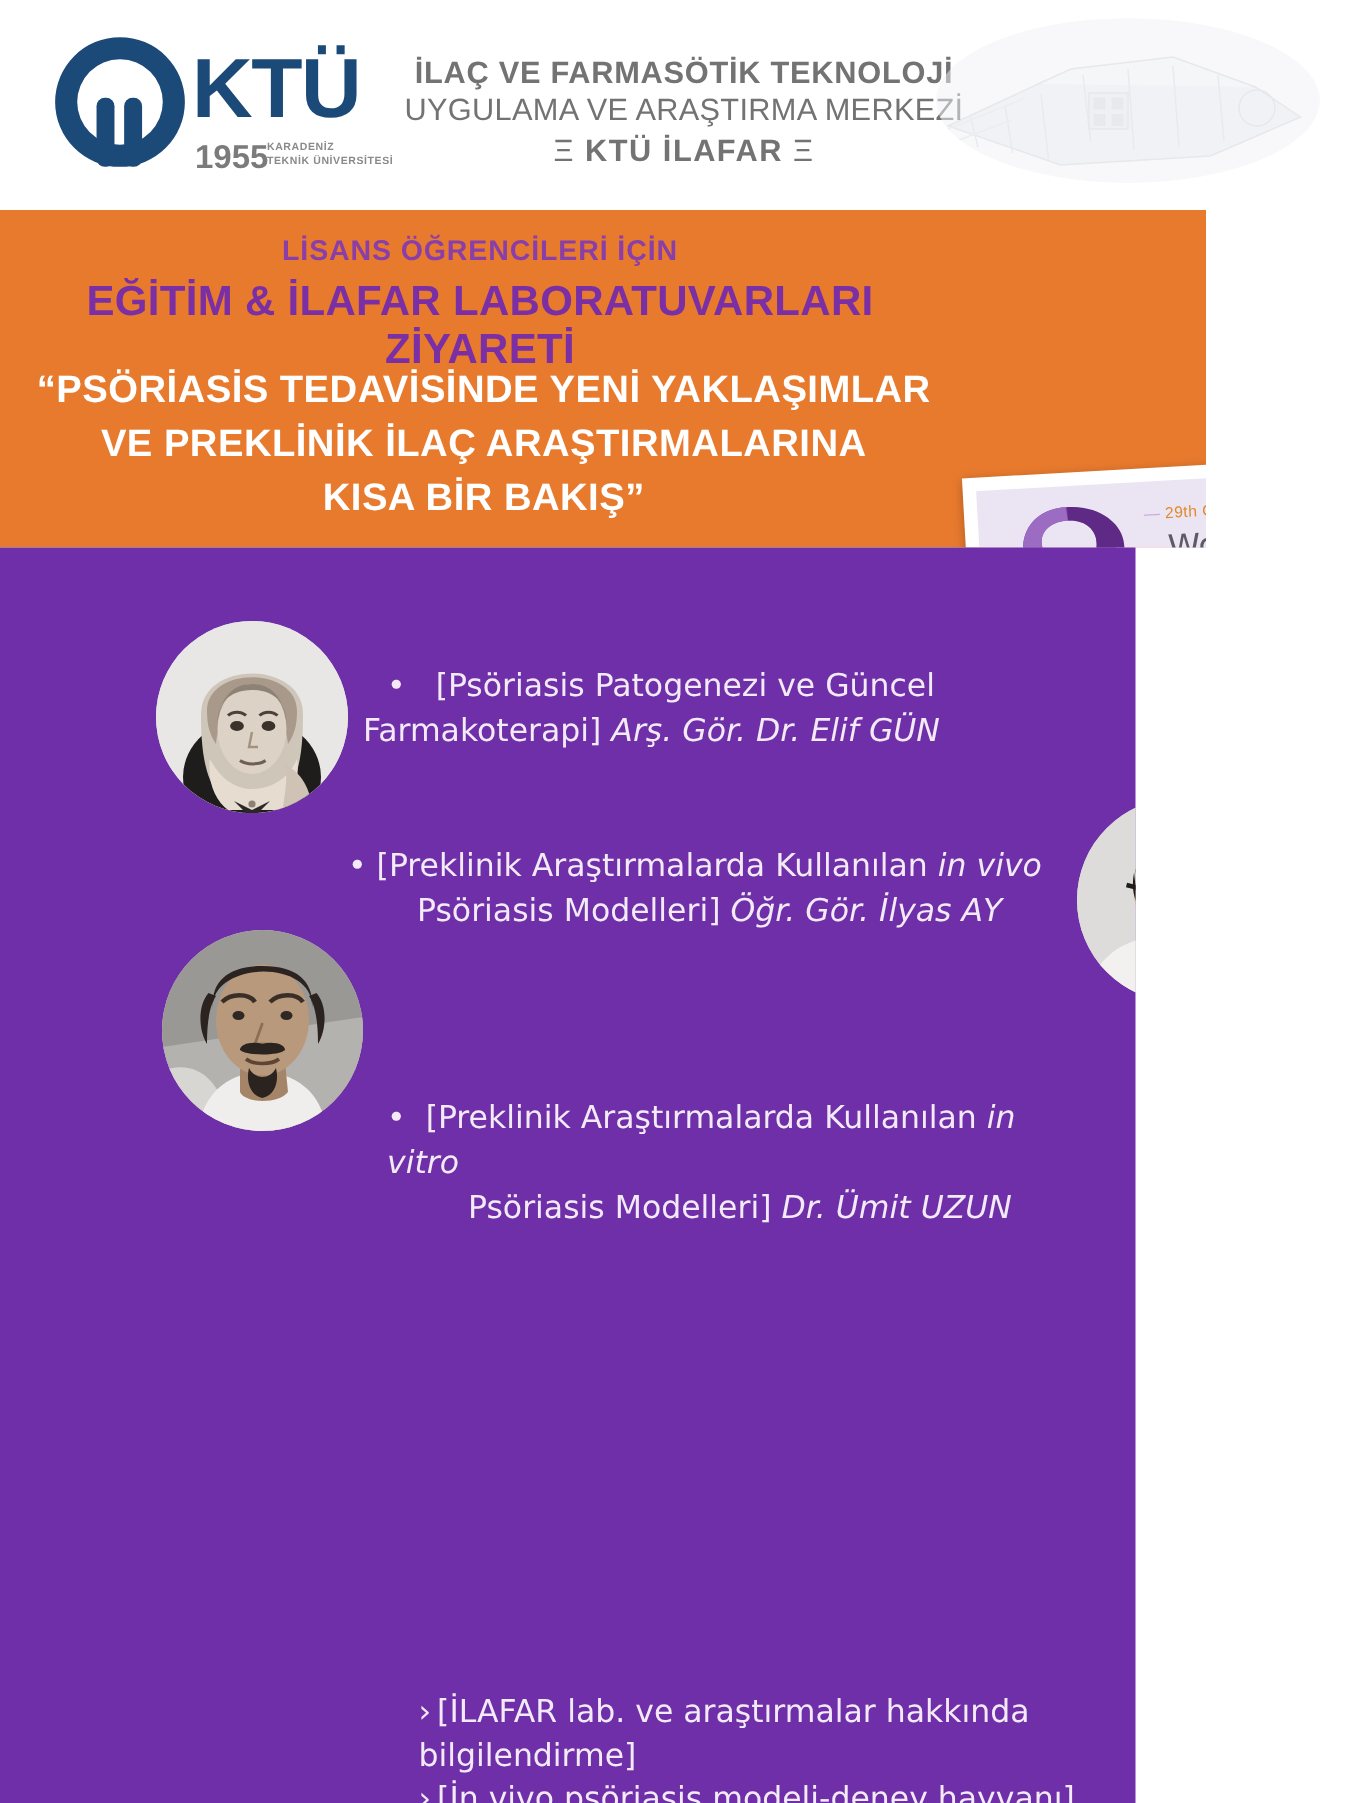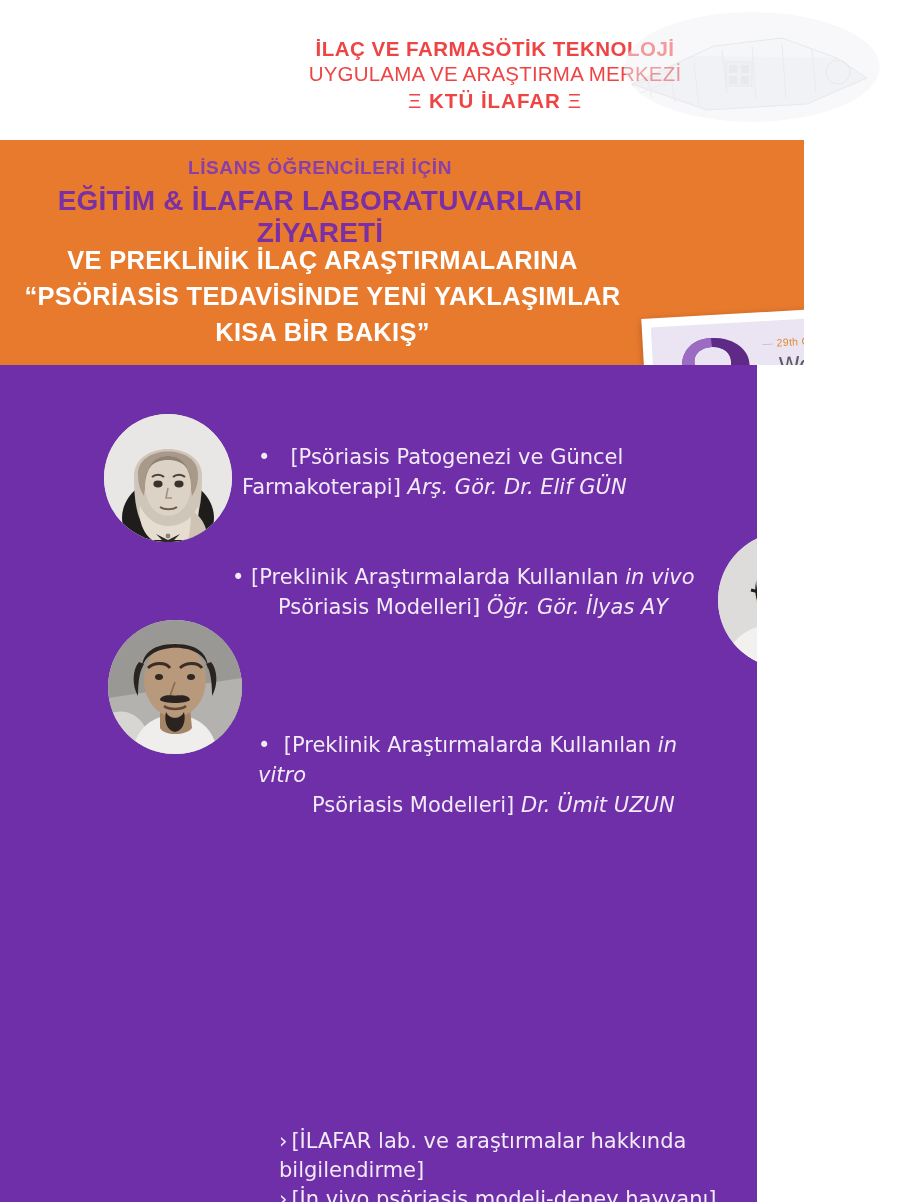--- a/index.html
+++ b/index.html
@@ -62,22 +62,21 @@
     color: #8a8a8a;
     line-height: 9px;
     letter-spacing: .4px;
     width: 100px;
   }
   .header-titles {
     position: absolute;
     left: 266px; top: 36px;
     width: 380px;
     text-align: center;
-    color: #ef4444;
-    margin-left: 39px;
+    color: #737373;
   }
   .ht1 {
     font-size: 20.5px;
     font-weight: bold;
     letter-spacing: .5px;
     line-height: 25px;
     white-space: nowrap;
   }
   .ht2 {
     font-size: 20.5px;
@@ -224,20 +223,33 @@
   .apply-sub { margin-left: 47px; }
   .apply-sub .chev { margin-right: 4px; }
 </style>
 </head>
 <body>
 
 <div id="poster">
 
   <div class="header">
 
+    <div class="logo-wrap">
+      <svg class="logo-mark" viewBox="0 0 100 100">
+        <path d="M50 3 A47 47 0 1 0 50 97 A47 47 0 1 0 50 3 Z M50 19 A31 31 0 1 1 50 81 A31 31 0 1 1 50 19 Z" fill="#1C4A78"></path>
+        <rect x="33" y="47" width="13" height="50" rx="6" fill="#1C4A78"></rect>
+        <rect x="53" y="47" width="13" height="50" rx="6" fill="#1C4A78"></rect>
+      </svg>
+      <div class="logo-text">KTÜ</div>
+      <div class="logo-year">1955</div>
+      <div class="logo-sub">
+        <div>KARADENİZ</div>
+        <div>TEKNİK ÜNİVERSİTESİ</div>
+      </div>
+    </div>
 
     <div class="header-titles">
       <div class="ht1">İLAÇ VE FARMASÖTİK TEKNOLOJİ</div>
       <div class="ht2">UYGULAMA VE ARAŞTIRMA MERKEZİ</div>
       <div class="ht3">
         <span class="xi">Ξ</span>
         <span>KTÜ İLAFAR</span>
         <span class="xi">Ξ</span>
       </div>
     </div>
@@ -262,22 +274,22 @@
         <circle cx="216" cy="66" r="12" stroke="#d0d3db"></circle>
         <path d="M0 84 L60 60 M0 94 L52 74" stroke="#dadde3"></path>
       </g>
     </svg>
   </div>
 
   <div class="orange-band">
     <div class="ob-sub1">LİSANS ÖĞRENCİLERİ İÇİN</div>
     <div class="ob-sub2">EĞİTİM &amp; İLAFAR LABORATUVARLARI ZİYARETİ</div>
     <div class="ob-title">
+      <div>“PSÖRİASİS TEDAVİSİNDE YENİ YAKLAŞIMLAR</div>
       <div>VE PREKLİNİK İLAÇ ARAŞTIRMALARINA</div>
-      <div>“PSÖRİASİS TEDAVİSİNDE YENİ YAKLAŞIMLAR</div>
       <div>KISA BİR BAKIŞ”</div>
     </div>
 
     <div class="ribbon-card">
       <div class="ribbon-inner">
         <svg class="ribbon-svg" viewBox="0 0 118 150">
           <path d="M57 10 C34 10 24 28 28 44 C31 57 44 66 52 78 L62 64 C54 54 42 46 40 36 C38 26 46 19 58 19 C70 19 78 27 76 38 L88 44 C93 27 80 10 57 10 Z" fill="#7A3FA8"></path>
           <path d="M58 19 C70 19 78 27 76 38 C74 49 62 58 53 70 L64 85 C78 68 91 58 94 43 C98 26 82 10 58 10 Z" fill="#5E2A86"></path>
           <path d="M40 36 C38 26 46 19 58 19 L57 10 C34 10 24 28 28 44 C31 57 44 66 52 78 L60 68 C50 57 42 46 40 36 Z" fill="#9B6CC2"></path>
           <path d="M88 44 C84 58 70 70 60 82 L30 128 L46 138 L74 94 C84 80 96 64 98 48 Z" fill="#E89A2B"></path>

